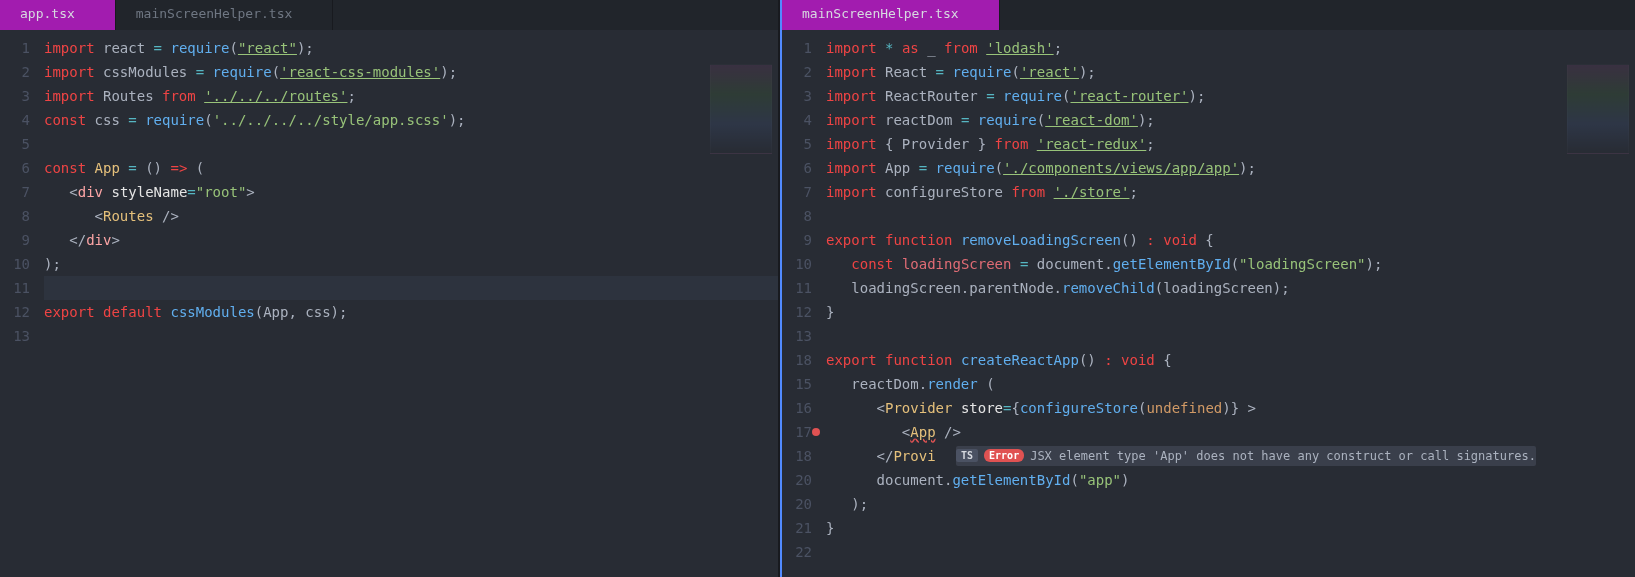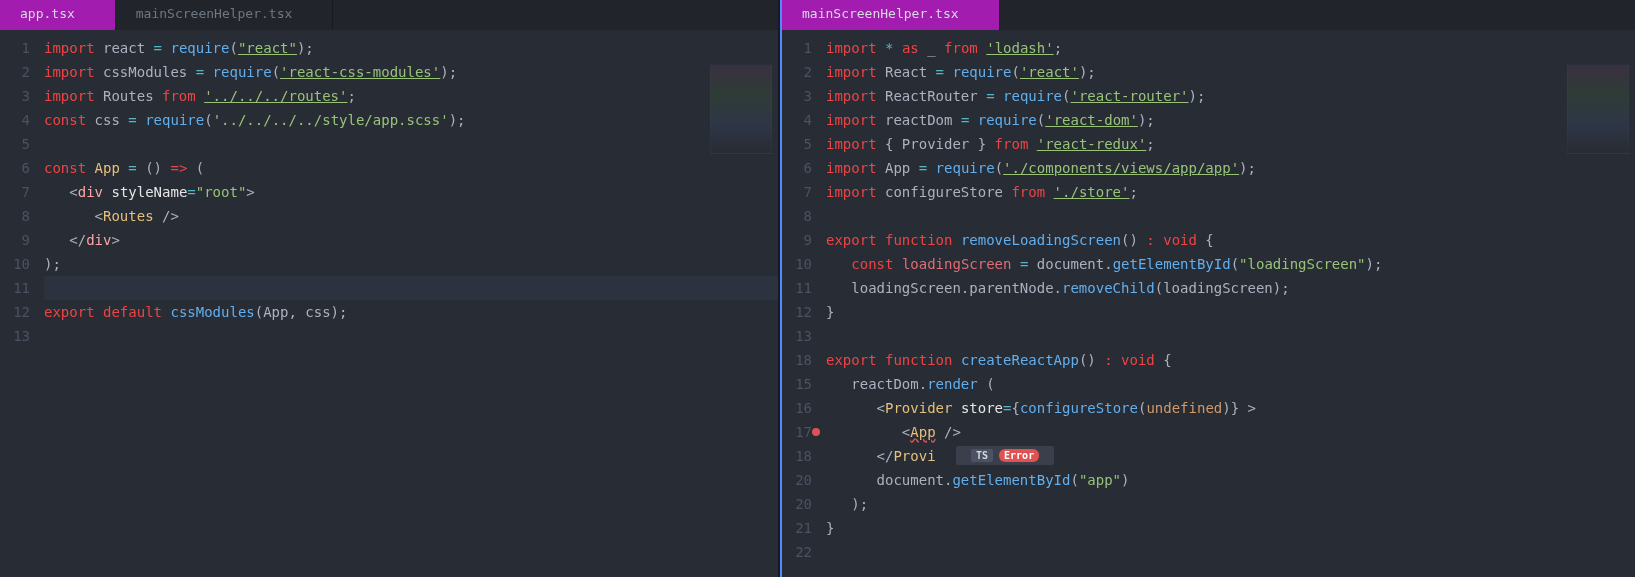--- a/index.html
+++ b/index.html
@@ -86,21 +86,21 @@
     width: 62px; height: 90px;
     background: linear-gradient(#5a3a5a, #3a5a3a, #3a4a6a, transparent);
     opacity: .35;
     border: 1px solid rgba(255,255,255,0.05);
   }
   .tooltip {
     position: absolute;
     background: #3a3f4b;
     color: #abb2bf;
     font-size: 12px;
-    padding: 3px 15px;
+    padding: 3px 0;
     display: flex;
     align-items: flex-start;
     gap: 6px;
     border-radius: 2px;
     white-space: nowrap;
     z-index: 5;
   }
   .badge {
     font-size: 10px;
     padding: 1px 5px;
@@ -165,16 +165,17 @@
         <div>17</div>
         <div>18</div>
         <div>20</div>
         <div>20</div>
         <div>21</div>
         <div>22</div>
       </div>
     <div class="code" id="code-1"><div class="line"><span class="kw">import</span><span class="id"> </span><span class="eq">*</span><span class="id"> </span><span class="kw">as</span><span class="id"> _ </span><span class="kw">from</span><span class="id"> </span><span class="strU">'lodash'</span><span class="id">;</span></div><div class="line"><span class="kw">import</span><span class="id"> React </span><span class="eq">=</span><span class="id"> </span><span class="fn">require</span><span class="id">(</span><span class="strU">'react'</span><span class="id">);</span></div><div class="line"><span class="kw">import</span><span class="id"> ReactRouter </span><span class="eq">=</span><span class="id"> </span><span class="fn">require</span><span class="id">(</span><span class="strU">'react-router'</span><span class="id">);</span></div><div class="line"><span class="kw">import</span><span class="id"> reactDom </span><span class="eq">=</span><span class="id"> </span><span class="fn">require</span><span class="id">(</span><span class="strU">'react-dom'</span><span class="id">);</span></div><div class="line"><span class="kw">import</span><span class="id"> { Provider } </span><span class="kw">from</span><span class="id"> </span><span class="strU">'react-redux'</span><span class="id">;</span></div><div class="line"><span class="kw">import</span><span class="id"> App </span><span class="eq">=</span><span class="id"> </span><span class="fn">require</span><span class="id">(</span><span class="strU">'./components/views/app/app'</span><span class="id">);</span></div><div class="line"><span class="kw">import</span><span class="id"> configureStore </span><span class="kw">from</span><span class="id"> </span><span class="strU">'./store'</span><span class="id">;</span></div><div class="line"></div><div class="line"><span class="kw">export</span><span class="id"> </span><span class="kw">function</span><span class="id"> </span><span class="fn">removeLoadingScreen</span><span class="id">() </span><span class="kw">:</span><span class="id"> </span><span class="kw">void</span><span class="id"> {</span></div><div class="line"><span class="id">   </span><span class="kw">const</span><span class="id"> </span><span class="var">loadingScreen</span><span class="id"> </span><span class="eq">=</span><span class="id"> document.</span><span class="fn">getElementById</span><span class="id">(</span><span class="str">"loadingScreen"</span><span class="id">);</span></div><div class="line"><span class="id">   loadingScreen.parentNode.</span><span class="fn">removeChild</span><span class="id">(loadingScreen);</span></div><div class="line"><span class="id">}</span></div><div class="line"></div><div class="line"><span class="kw">export</span><span class="id"> </span><span class="kw">function</span><span class="id"> </span><span class="fn">createReactApp</span><span class="id">() </span><span class="kw">:</span><span class="id"> </span><span class="kw">void</span><span class="id"> {</span></div><div class="line"><span class="id">   reactDom.</span><span class="fn">render</span><span class="id"> (</span></div><div class="line"><span class="id">      </span><span class="grey">&lt;</span><span class="def">Provider</span><span class="id"> </span><span class="attr">store</span><span class="eq">=</span><span class="id">{</span><span class="fn">configureStore</span><span class="id">(</span><span class="num">undefined</span><span class="id">)} </span><span class="grey">&gt;</span></div><div class="line err-line"><span class="err-dot"></span><span class="id">         </span><span class="grey">&lt;</span><span class="def wavy">App</span><span class="id"> </span><span class="grey">/&gt;</span></div><div class="line"><span class="id">      </span><span class="grey">&lt;/</span><span class="def">Provi</span></div><div class="line"><span class="id">      document.</span><span class="fn">getElementById</span><span class="id">(</span><span class="str">"app"</span><span class="id">)</span></div><div class="line"><span class="id">   );</span></div><div class="line"><span class="id">}</span></div><div class="line"></div><div class="tooltip" style="top: 416px; left: 130px;">
           <span class="badge badge-ts">TS</span>
           <span class="badge badge-err">Error</span>
+          <span>JSX element type 'App' does not have any construct or call signatures.</span>
         </div></div>
     <div class="mini"></div>
   </div>
 </div>
 
 </body></html>

